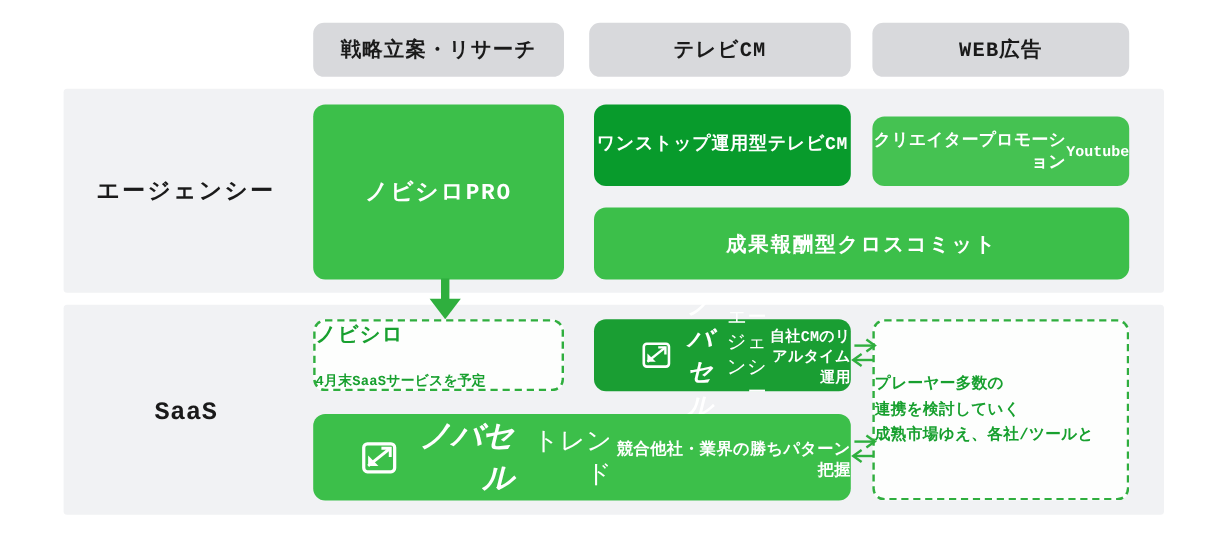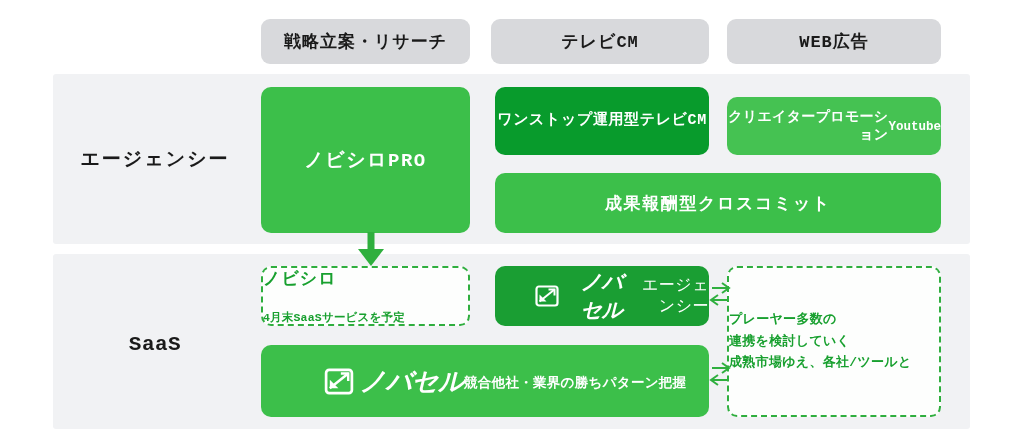--- a/index.html
+++ b/index.html
@@ -171,31 +171,33 @@
     <div class="lockup">
       <svg class="logo-mark" width="24" height="22" viewBox="0 0 24 22">
         <rect x="1.5" y="1.5" width="21" height="19" rx="2.5" fill="none" stroke="#ffffff" stroke-width="2.2"></rect>
         <path d="M4.5 16.5 L19.5 4.5" stroke="#ffffff" stroke-width="2"></path>
         <path d="M4.5 9.5 L4.5 16.5 L11.5 16.5 Z" fill="#ffffff"></path>
         <path d="M13.5 4.5 L19.5 4.5 L19.5 10.5" fill="none" stroke="#ffffff" stroke-width="2"></path>
       </svg>
       <span class="brand">ノバセル</span>
       <span class="product">エージェンシー</span>
     </div>
+    <div class="sub">自社CMのリアルタイム運用</div>
   </div>
 
   <div class="card trend" style="left:261px;top:345px;width:448px;height:72px;">
     <div class="lockup">
       <svg class="logo-mark" width="30" height="27" viewBox="0 0 24 22">
         <rect x="1.5" y="1.5" width="21" height="19" rx="2.5" fill="none" stroke="#ffffff" stroke-width="2.2"></rect>
         <path d="M4.5 16.5 L19.5 4.5" stroke="#ffffff" stroke-width="2"></path>
         <path d="M4.5 9.5 L4.5 16.5 L11.5 16.5 Z" fill="#ffffff"></path>
         <path d="M13.5 4.5 L19.5 4.5 L19.5 10.5" fill="none" stroke="#ffffff" stroke-width="2"></path>
       </svg>
       <span class="brand">ノバセル</span>
+      <span class="product">トレンド</span>
     </div>
     <div class="sub">競合他社・業界の勝ちパターン把握</div>
   </div>
 
   <div class="dashed" style="left:727px;top:266px;width:214px;height:151px;">
     <div class="line">プレーヤー多数の</div>
     <div class="line">連携を検討していく</div>
     <div class="line">成熟市場ゆえ、各社/ツールと</div>
   </div>
 

